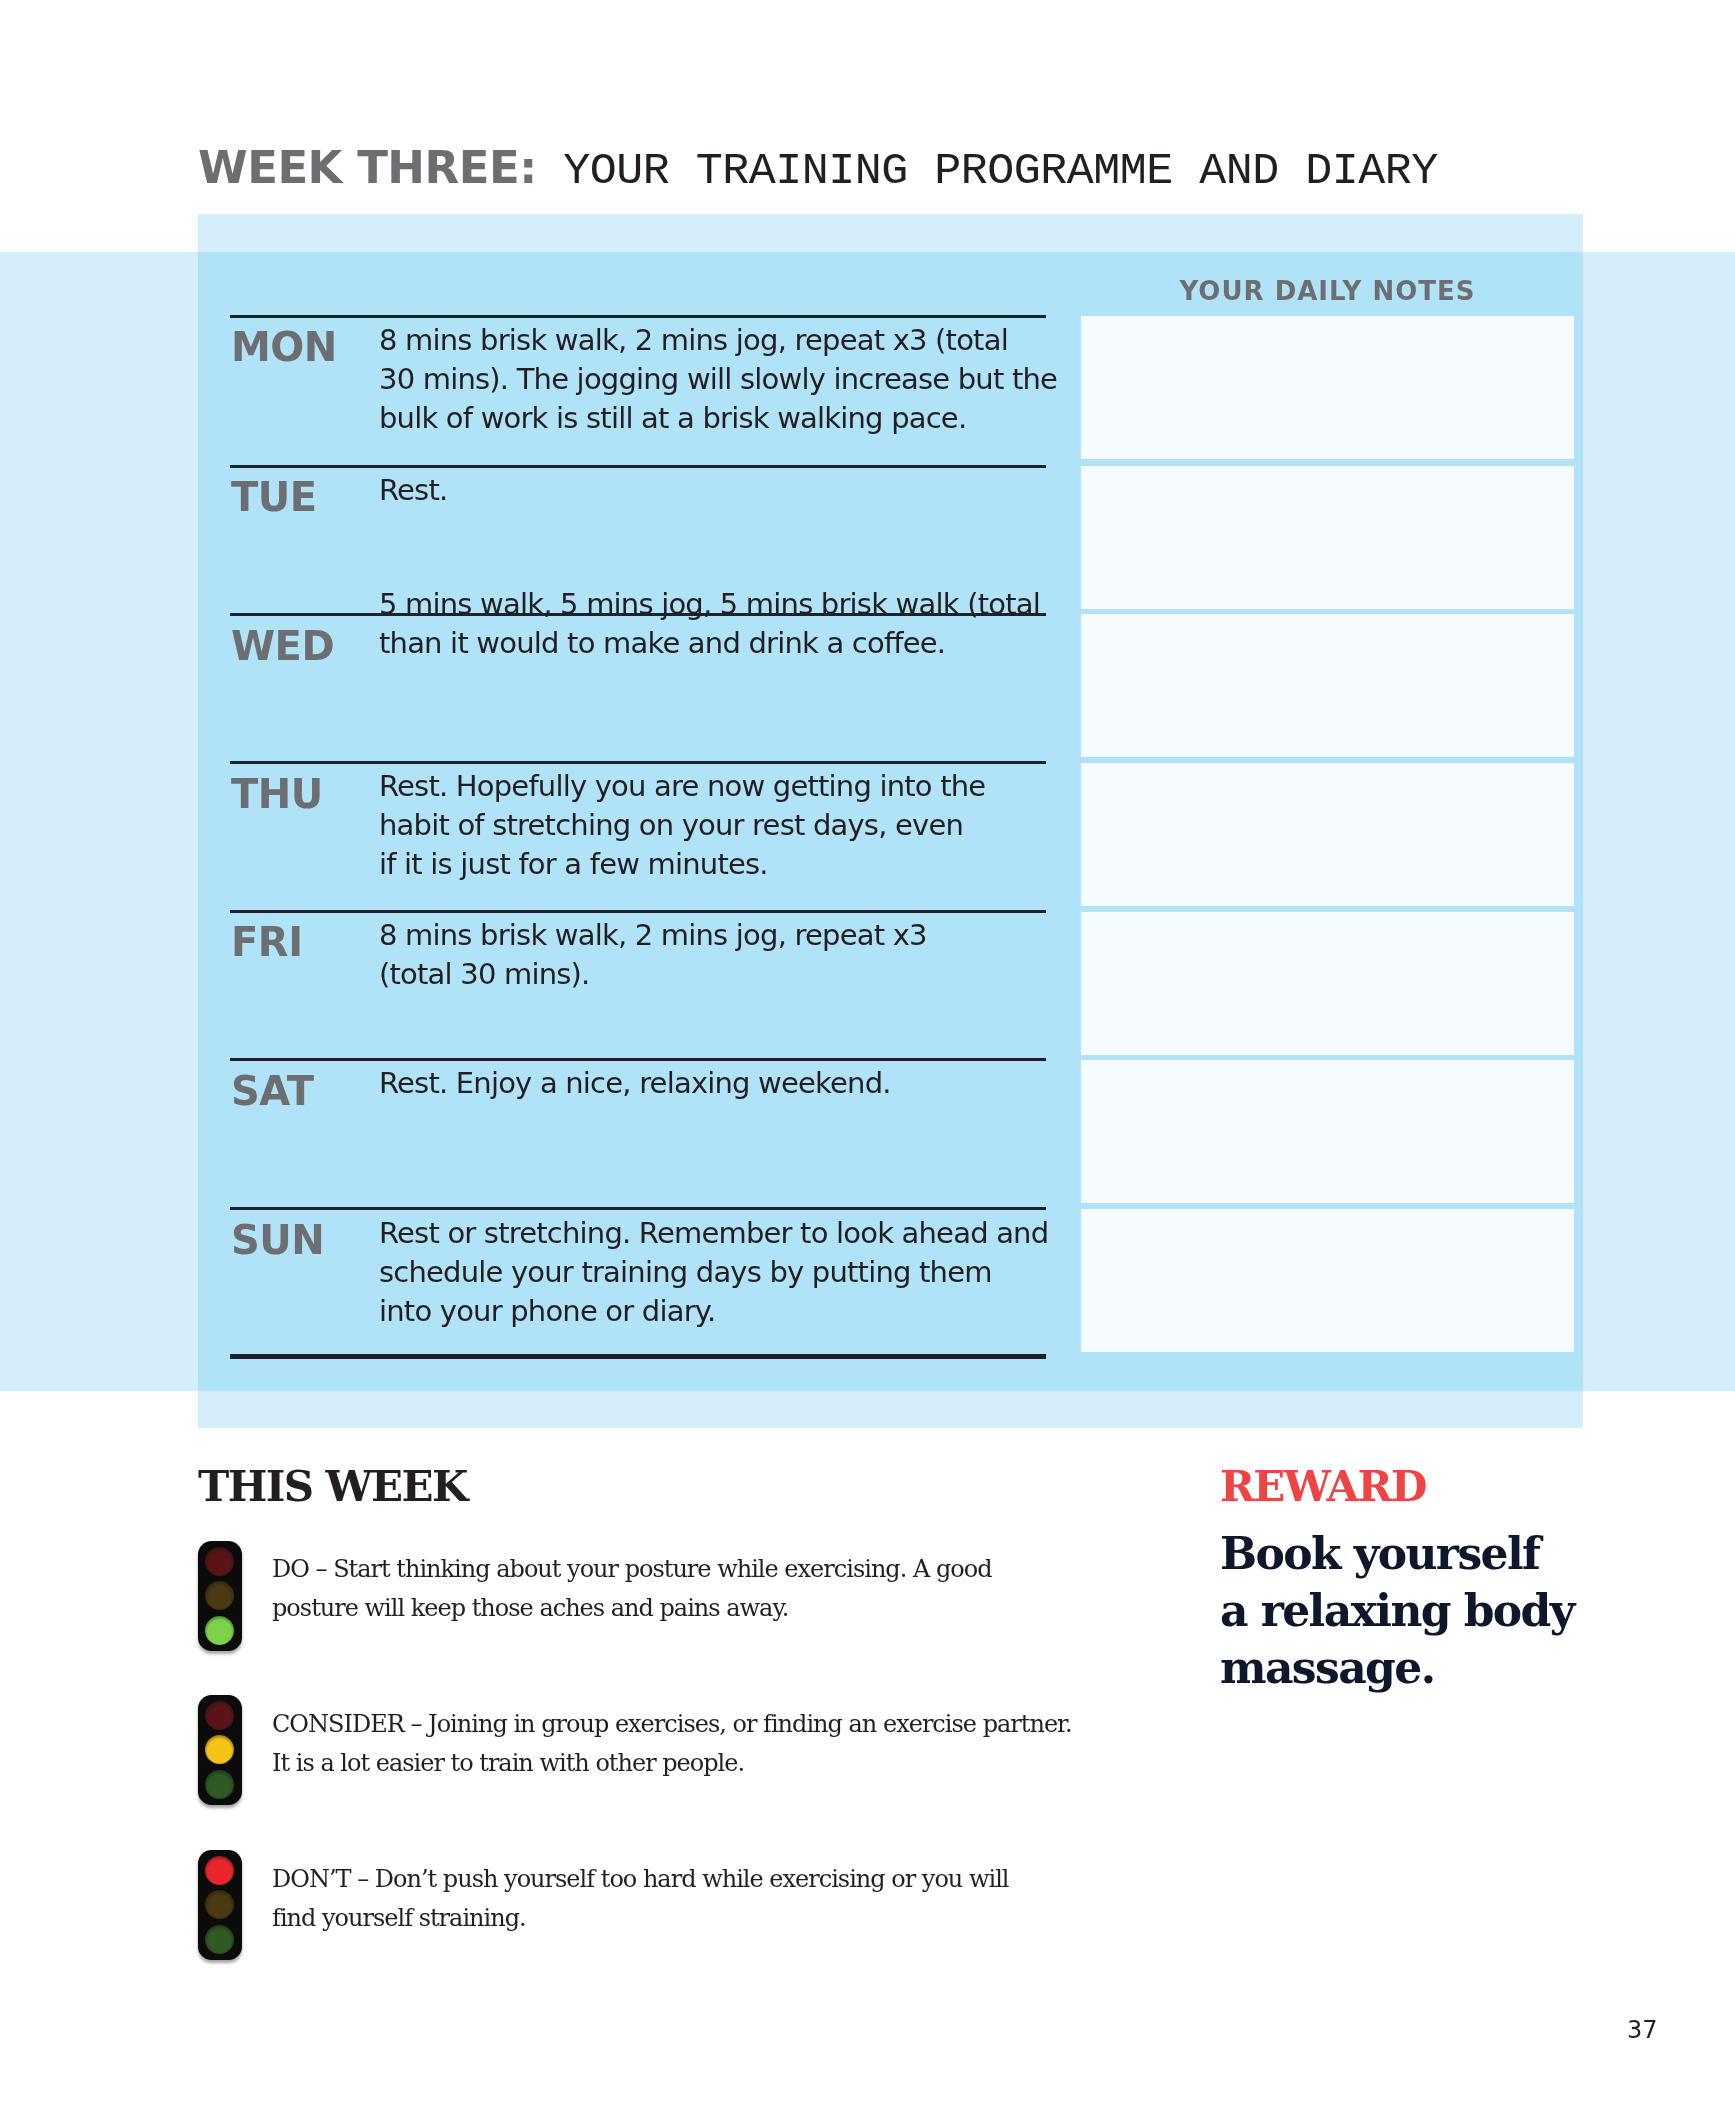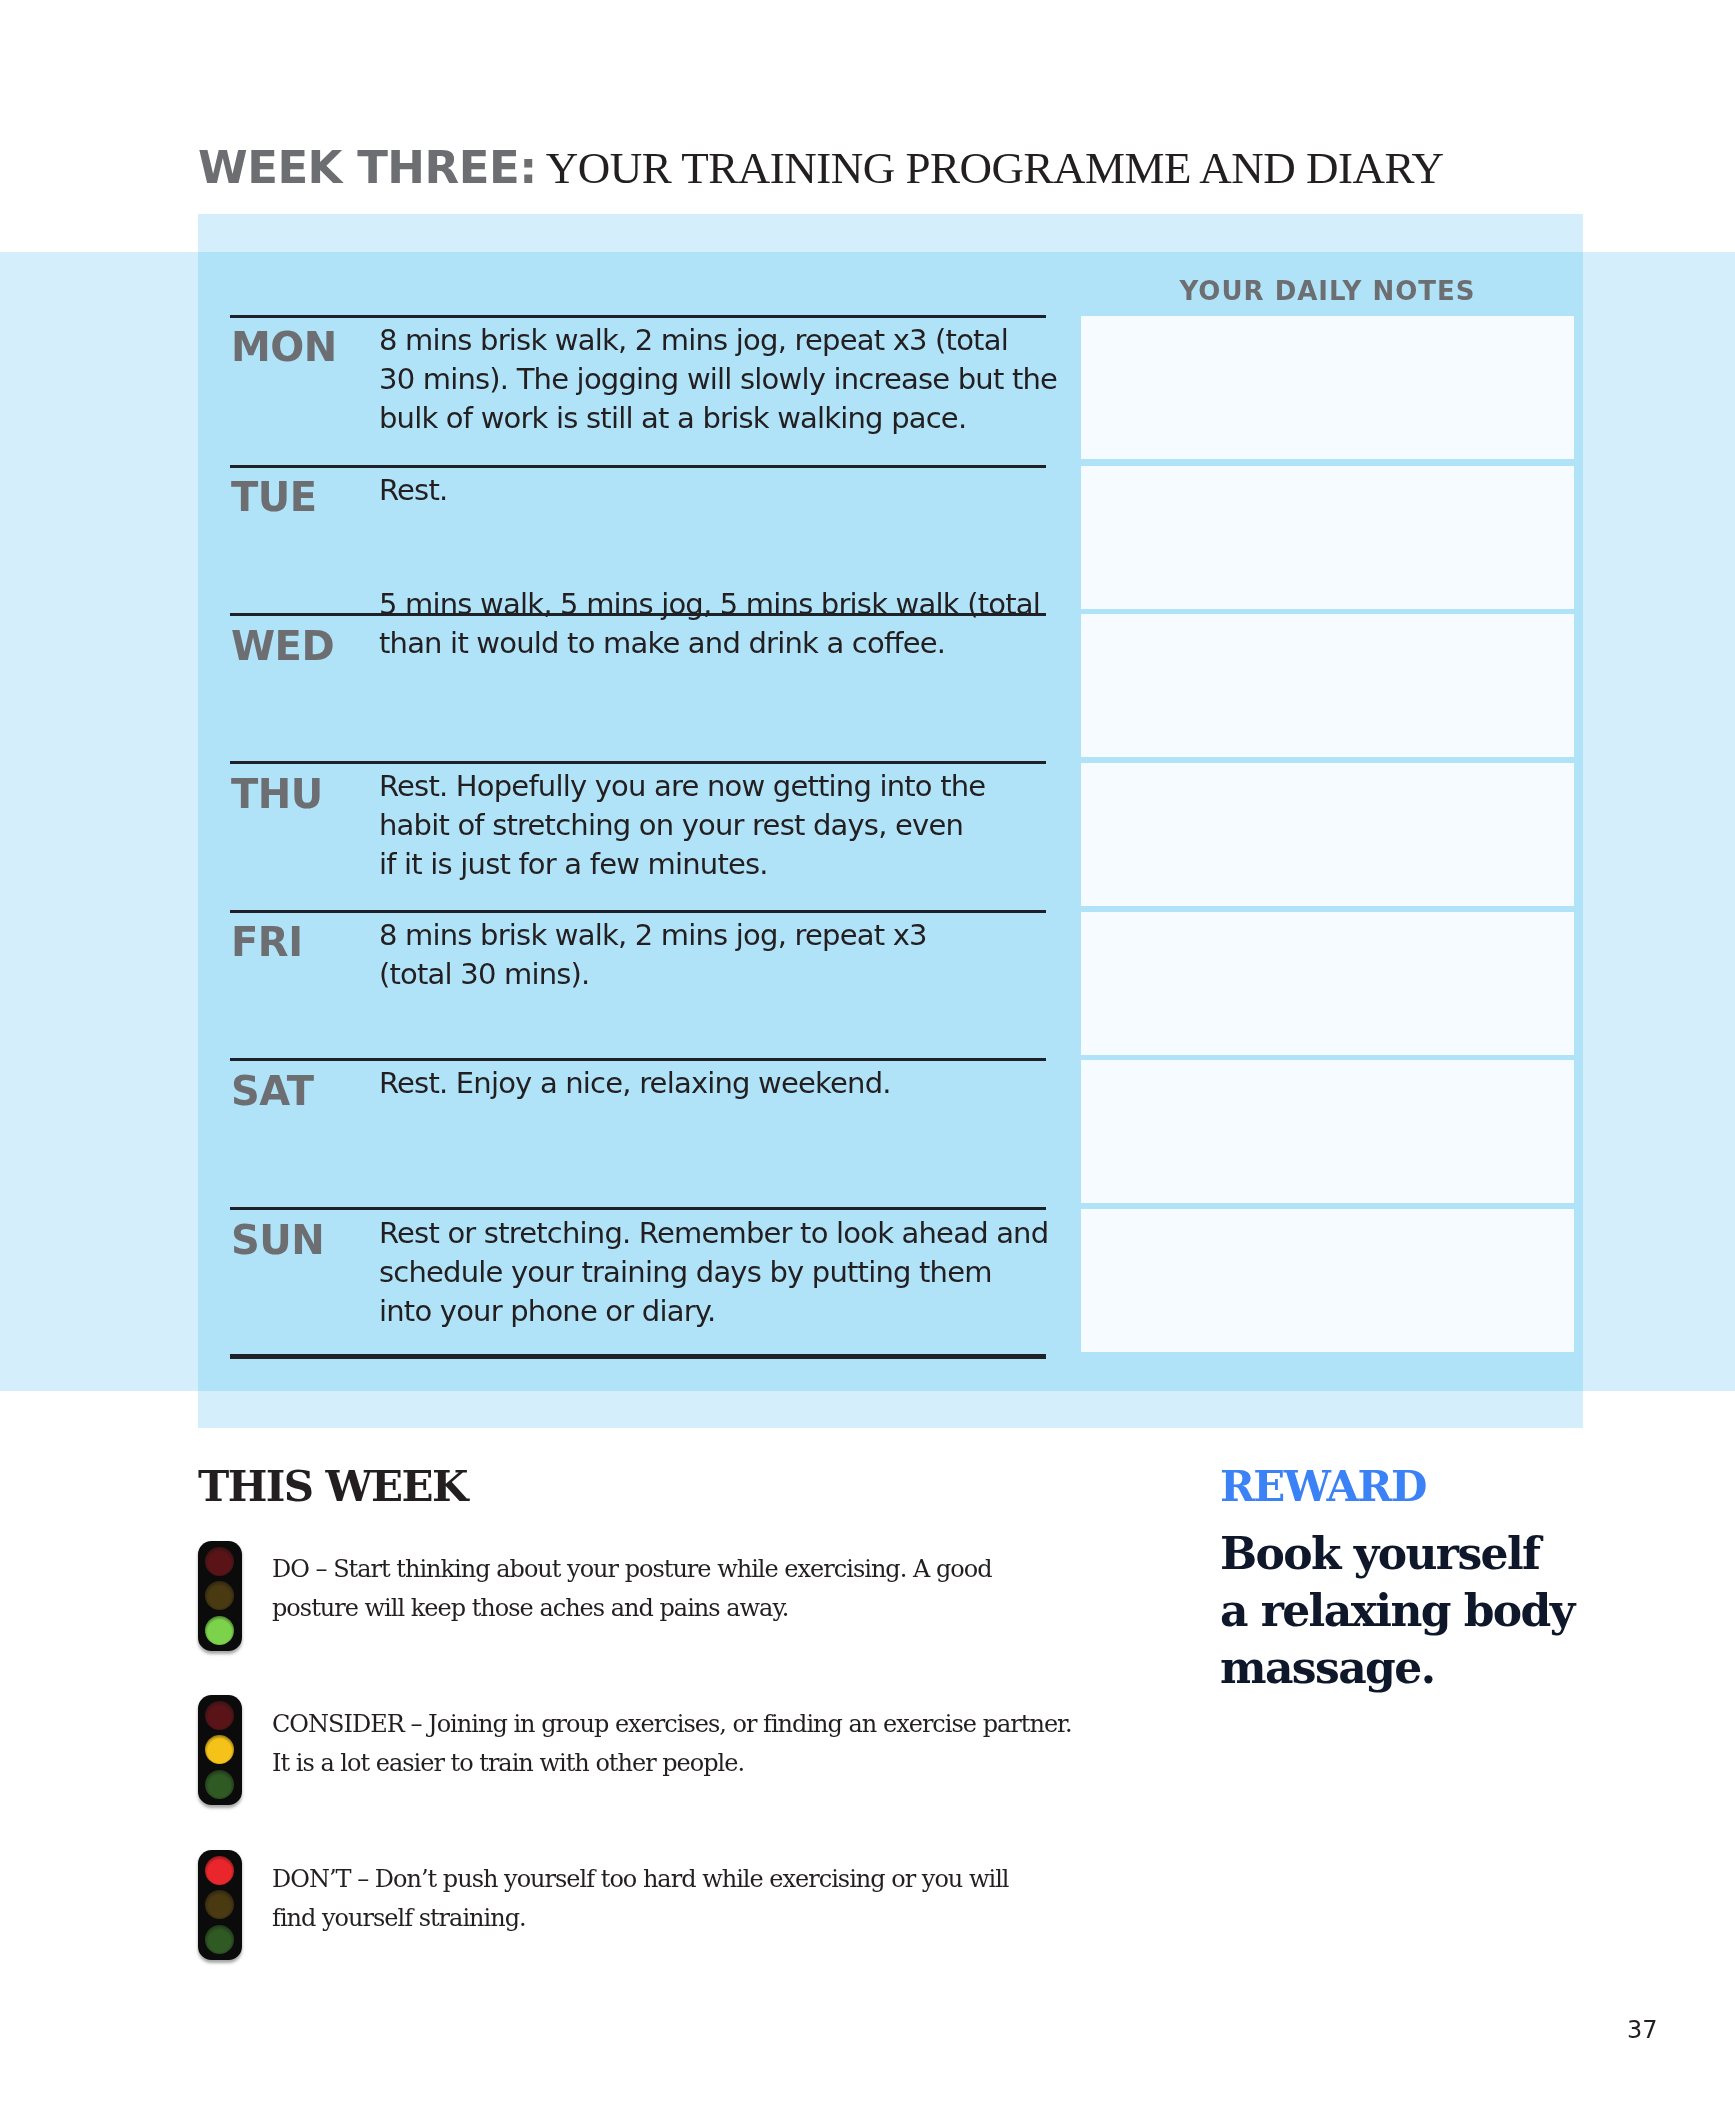--- a/index.html
+++ b/index.html
@@ -1,38 +1,38 @@
 <!DOCTYPE html>
 <html style="font-size:8.4px"><head>
 <meta charset="utf-8">
 <style>
   html, body { margin:0; padding:0; }
   body { width:1736px; height:2108px; position:relative; background:#ffffff; overflow:hidden; font-family:"DejaVu Sans", sans-serif; }
   .abs { position:absolute; }
 
   #title { left:198px; top:141px; font-size:45px; color:#231f20; white-space:nowrap; letter-spacing:-0.5px; }
   #title .bold { font-weight:bold; color:#6d6e71; }
-  #title .light { font-family:Liberation Serif, serif; font-weight:normal; }
+  #title .light { font-family:Liberation Mono, monospace; font-weight:normal; }
 
   #pale-box { left:198px; top:214px; width:1385px; height:1214px; background:#d4eefc; }
   #band { left:0; top:252px; width:1736px; height:1139px; background:#d4eefc; }
   #band-core { left:198px; top:252px; width:1385px; height:1139px; background:#b0e2f8; }
 
   #notes-header { left:1081px; top:276px; width:493px; text-align:center; font-size:26px; font-weight:bold; color:#6d6e71; letter-spacing:1px; }
 
   .day-line { position:absolute; left:230px; width:816px; height:3.1px; background:#1e2228; }
   .day-line.last { height:5.2px; }
   .day-label { position:absolute; left:231px; font-size:40px; font-weight:bold; color:#6d6e71; letter-spacing:-0.5px; }
   .day-text { position:absolute; left:379px; width:682px; font-size:29px; line-height:39px; color:#231f20; letter-spacing:-0.8px; }
 
   .note-box { position:absolute; left:1081px; width:493px; height:143px; background:#f5fbfe; }
 
   .serif { font-family:"DejaVu Serif", serif; }
   #thisweek-title { left:198px; top:1462px; font-size:42px; font-weight:bold; color:#231f20; letter-spacing:-1.6px; }
-  #reward-title { left:1220px; top:1462px; font-size:42px; font-weight:bold; color:#3b82f6; letter-spacing:-1.6px; }
+  #reward-title { left:1220px; top:1462px; font-size:42px; font-weight:bold; color:#ef4444; letter-spacing:-1.6px; }
   #reward-text { left:1220px; top:1525px; width:378px; font-size:44px; font-weight:bold; line-height:57px; color:#0f172a; letter-spacing:-1.6px; }
 
   .tl { position:absolute; left:198px; width:44px; height:110px; background:#0b0b0b; border-radius:13.6px; box-shadow:0 2.1px 3.1px rgba(0,0,0,0.35); }
   .lamp { position:absolute; left:7.3px; width:29px; height:29px; border-radius:50%; }
   .lamp.r { top:6.3px; } .lamp.y { top:40px; } .lamp.g { top:75px; }
 
   .tip { position:absolute; left:272px; width:892px; font-size:24px; line-height:39px; color:#231f20; letter-spacing:-1px;margin-top:12px; }
 
   #page-number { left:1627px; top:2016px; font-size:24px; color:#231f20; }
 </style>

